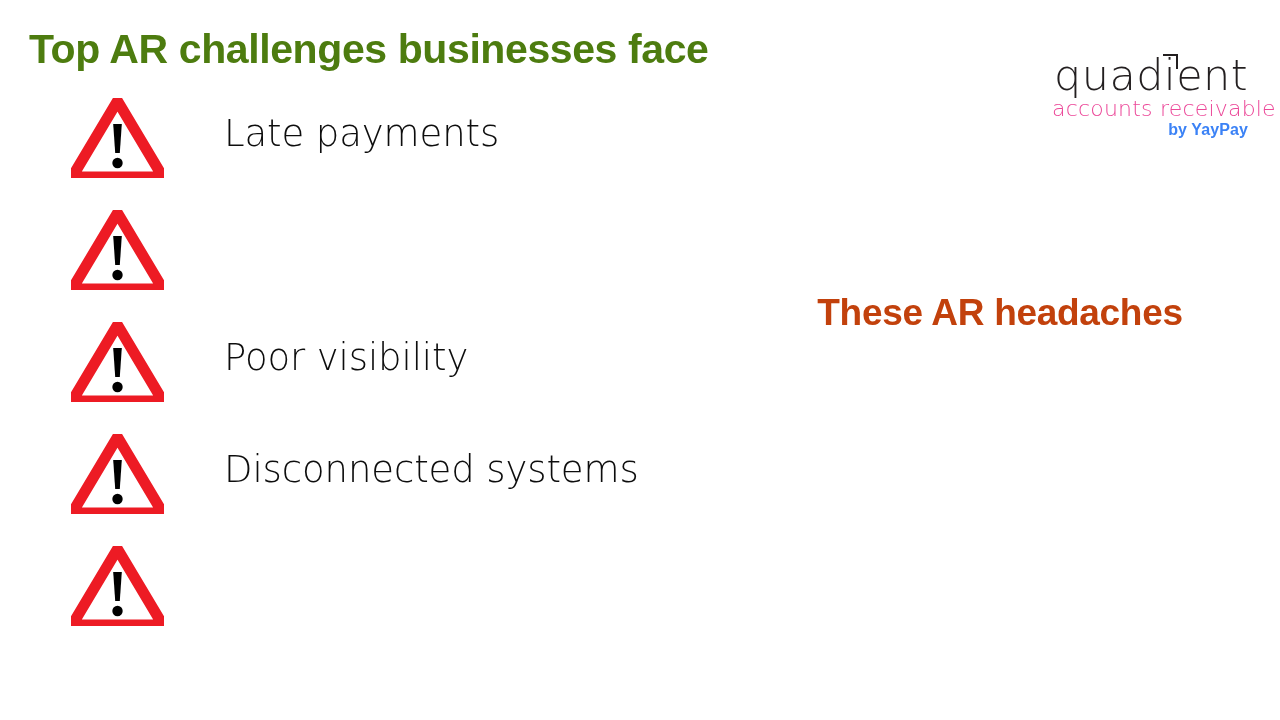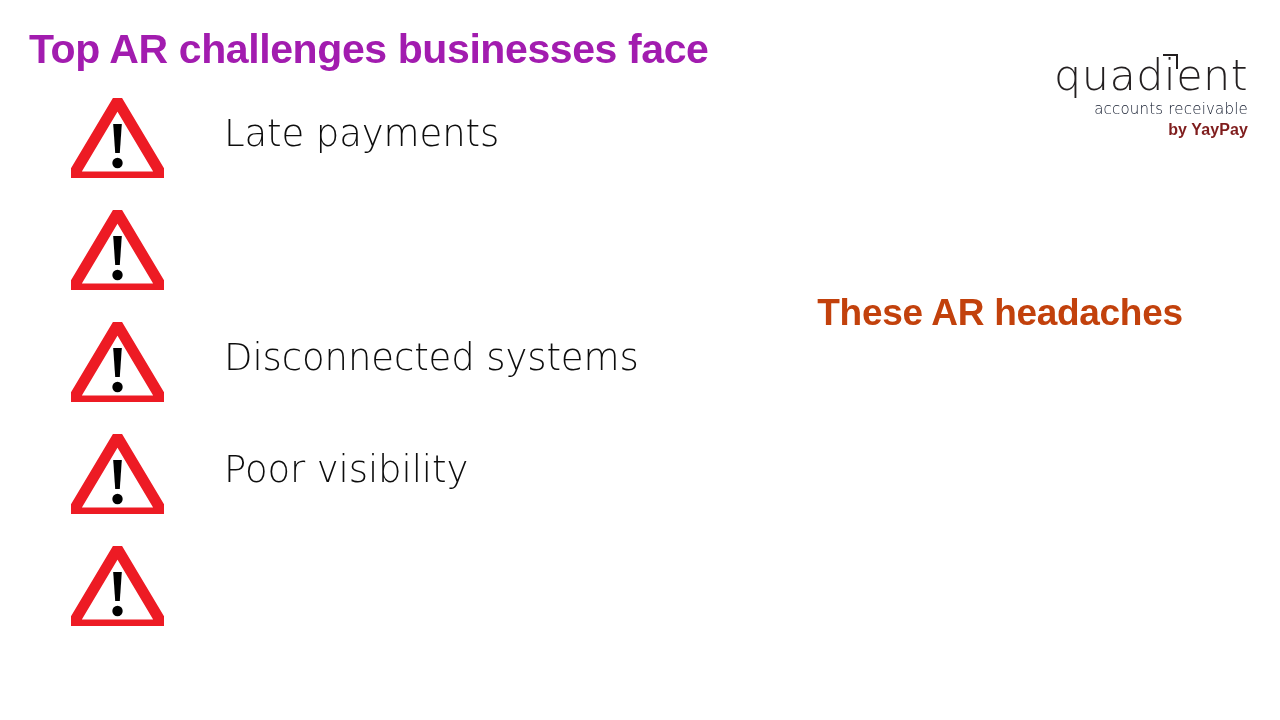--- a/index.html
+++ b/index.html
@@ -20,21 +20,21 @@
 
   
   #slide-title {
     position: absolute;
     left: 29px;
     top: 24px;
     font-family: "Liberation Sans", sans-serif;
     font-size: 41px;
     font-weight: 700;
     letter-spacing: -0.4px;
-    color: #a21caf;
+    color: #4d7c0f;
     white-space: nowrap;
     line-height: 50px;
   }
 
   
   #challenge-list {
     position: absolute;
     left: 0;
     top: 96px;
     width: 740px;
@@ -107,33 +107,33 @@
     position: absolute;
     right: 70px;
     top: 2px;
     width: 13px;
     height: 13px;
     border-top: 2px solid #231f20;
     border-right: 2px solid #231f20;
   }
   #logo-tagline {
     font-family: "DejaVu Sans", sans-serif;
-    font-size: 15px;
+    font-size: 22px;
     font-weight: 300;
     letter-spacing: 0.2px;
-    color: #0f172a;
+    color: #ec4899;
     line-height: 22px;
     white-space: nowrap;
   }
   #logo-byline {
     font-family: "Liberation Sans", sans-serif;
     font-size: 16px;
     font-weight: 700;
     letter-spacing: 0.1px;
-    color: #7f1d1d;
+    color: #3b82f6;
     line-height: 20px;
     white-space: nowrap;
   }
 </style>
 </head>
 <body>
 
 <div id="slide">
 
   <div id="slide-title">Top AR challenges businesses face</div>
@@ -162,32 +162,32 @@
     </div>
 
     <div class="challenge-row">
       <span class="warning-icon">
         <svg viewBox="0 0 93 80" xmlns="http://www.w3.org/2000/svg">
           <path d="M46.5 3 L90 76 Q91.8 79 88.3 79 L4.7 79 Q1.2 79 3 76 Z" fill="none" stroke="#ED1B24" stroke-width="11" stroke-linejoin="round"></path>
           <path d="M42.2 26 L50.8 26 L48.8 55 L44.2 55 Z" fill="#000000"></path>
           <circle cx="46.5" cy="65" r="5.2" fill="#000000"></circle>
         </svg>
       </span>
+      <span class="challenge-label">Poor visibility</span>
+    </div>
+
+    <div class="challenge-row">
+      <span class="warning-icon">
+        <svg viewBox="0 0 93 80" xmlns="http://www.w3.org/2000/svg">
+          <path d="M46.5 3 L90 76 Q91.8 79 88.3 79 L4.7 79 Q1.2 79 3 76 Z" fill="none" stroke="#ED1B24" stroke-width="11" stroke-linejoin="round"></path>
+          <path d="M42.2 26 L50.8 26 L48.8 55 L44.2 55 Z" fill="#000000"></path>
+          <circle cx="46.5" cy="65" r="5.2" fill="#000000"></circle>
+        </svg>
+      </span>
       <span class="challenge-label">Disconnected systems</span>
-    </div>
-
-    <div class="challenge-row">
-      <span class="warning-icon">
-        <svg viewBox="0 0 93 80" xmlns="http://www.w3.org/2000/svg">
-          <path d="M46.5 3 L90 76 Q91.8 79 88.3 79 L4.7 79 Q1.2 79 3 76 Z" fill="none" stroke="#ED1B24" stroke-width="11" stroke-linejoin="round"></path>
-          <path d="M42.2 26 L50.8 26 L48.8 55 L44.2 55 Z" fill="#000000"></path>
-          <circle cx="46.5" cy="65" r="5.2" fill="#000000"></circle>
-        </svg>
-      </span>
-      <span class="challenge-label">Poor visibility</span>
     </div>
 
     <div class="challenge-row">
       <span class="warning-icon">
         <svg viewBox="0 0 93 80" xmlns="http://www.w3.org/2000/svg">
           <path d="M46.5 3 L90 76 Q91.8 79 88.3 79 L4.7 79 Q1.2 79 3 76 Z" fill="none" stroke="#ED1B24" stroke-width="11" stroke-linejoin="round"></path>
           <path d="M42.2 26 L50.8 26 L48.8 55 L44.2 55 Z" fill="#000000"></path>
           <circle cx="46.5" cy="65" r="5.2" fill="#000000"></circle>
         </svg>
       </span>

